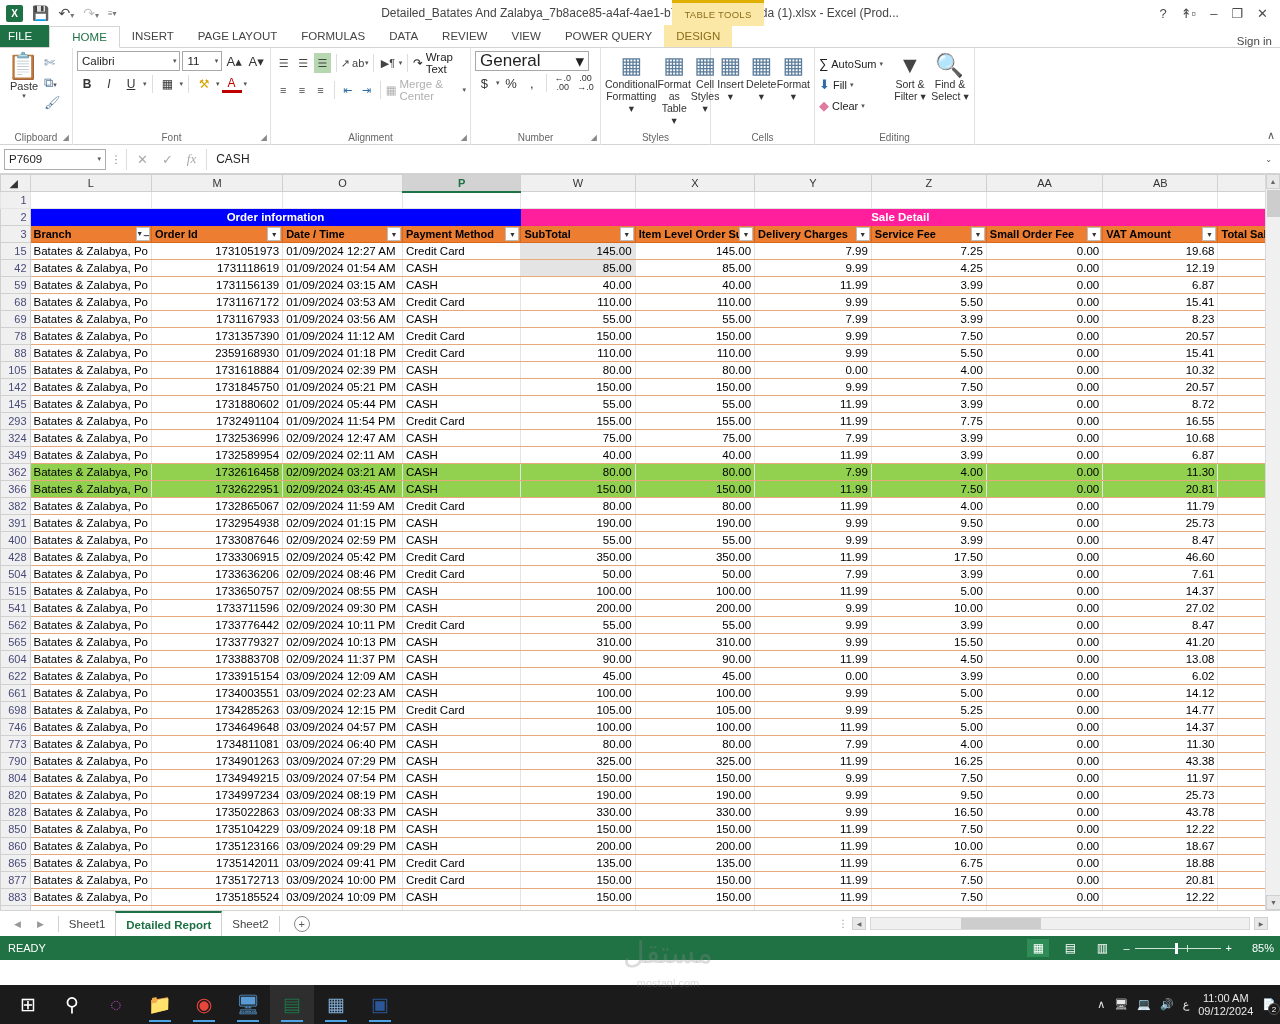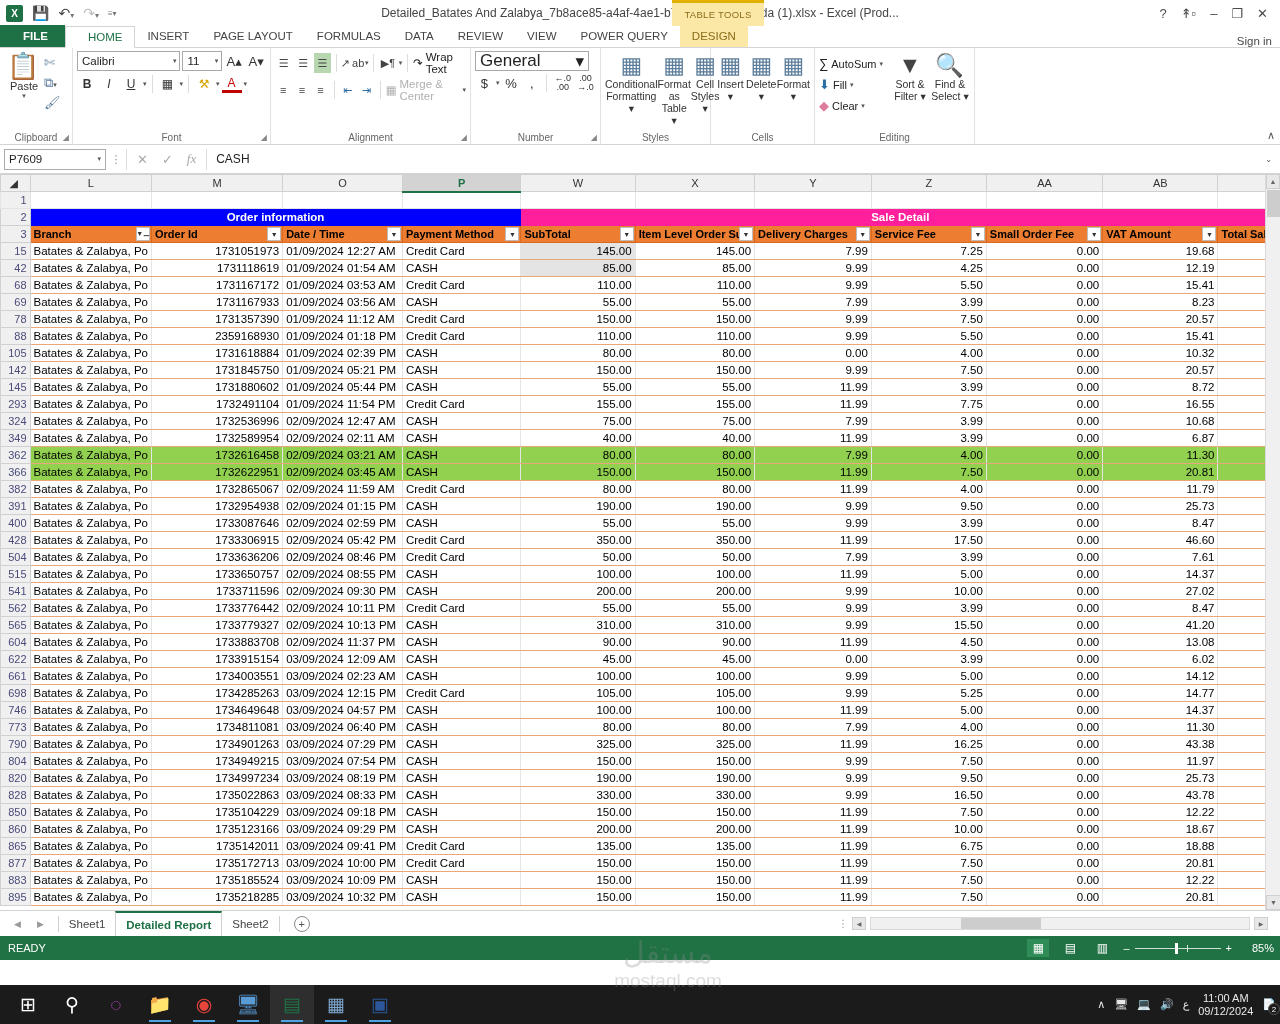--- a/index.html
+++ b/index.html
@@ -41,21 +41,21 @@
   }
   .win-btns span { font-size: 13px; color: #4a4a4a; cursor: default; }
 
   
   .ribbon-tabs {
     height: 22px; background: #fff; display: flex; align-items: flex-end;
     position: relative; border-bottom: 1px solid #d4d4d4;
   }
   .file-tab {
     background: #1e7145; color: #fff; font-size: 11.5px;
-    padding: 4px 17px 4px 23px; height: 22px; display: flex; align-items: center; font-weight: bold;
+    padding: 4px 17px 4px 8px; height: 22px; display: flex; align-items: center;
   }
   .rtab {
     font-size: 11.5px; color: #444; padding: 3px 12px; height: 22px;
     display: flex; align-items: center;
   }
   .rtab.active { color: #1e7145; background: #fff; border: 1px solid #d4d4d4;
     border-bottom: 1px solid #fff; position: relative; top: 1px; padding-left: 22px; }
   .rtab.design { background: #fbe8a6; color: #8a6d1a; }
   .signin { position: absolute; right: 8px; font-size: 11.5px; color: #4a4a4a; }
 
@@ -222,21 +222,21 @@
   .zs-mid { position: absolute; left: 52px; top: -3px; width: 1px; height: 7px; background: #cfe3d6; }
   .zoompct { width: 32px; text-align: right; }
 
   
   .watermark {
     position: absolute; left: 588px; top: 938px; width: 160px;
     text-align: center; color: rgba(140,140,140,.30); pointer-events: none;
     font-size: 19px; z-index: 5;
   }
   .watermark .wm-logo { font-size: 30px; line-height: 30px; }
-  .watermark .wm-txt { font-size: 19px; margin-top: 2px; }
+  .watermark .wm-txt { font-size: 11px; margin-top: 9px; }
 
   
   .taskbar { position: absolute; left: 0; bottom: 0; width: 1280px; height: 39px;
              background: #1b1b1b; display: flex; align-items: center; }
   .tb-left { display: flex; align-items: center; gap: 0px; padding-left: 6px; }
   .tb-item { width: 44px; height: 39px; display: flex; align-items: center;
              justify-content: center; position: relative; }
   .tb-item.active { background: #2e2e2e; }
   .tb-ico { font-size: 19px; }
   .tb-underline { position: absolute; bottom: 2px; left: 11px; width: 22px; height: 2px;
@@ -550,20 +550,34 @@
           <td class="cell">CASH</td>
           <td class="cell num selcell">85.00</td>
           <td class="cell num">85.00</td>
           <td class="cell num">9.99</td>
           <td class="cell num">4.25</td>
           <td class="cell num">0.00</td>
           <td class="cell num">12.19</td>
           <td class="cell num"></td>
         </tr>
         <tr class="banded">
+          <td class="rowhead">59</td>
+          <td class="cell">Batates &amp; Zalabya, Po</td>
+          <td class="cell num">1731156139</td>
+          <td class="cell">01/09/2024 03:15 AM</td>
+          <td class="cell">CASH</td>
+          <td class="cell num">40.00</td>
+          <td class="cell num">40.00</td>
+          <td class="cell num">11.99</td>
+          <td class="cell num">3.99</td>
+          <td class="cell num">0.00</td>
+          <td class="cell num">6.87</td>
+          <td class="cell num"></td>
+        </tr>
+        <tr class="banded">
           <td class="rowhead">68</td>
           <td class="cell">Batates &amp; Zalabya, Po</td>
           <td class="cell num">1731167172</td>
           <td class="cell">01/09/2024 03:53 AM</td>
           <td class="cell">Credit Card</td>
           <td class="cell num">110.00</td>
           <td class="cell num">110.00</td>
           <td class="cell num">9.99</td>
           <td class="cell num">5.50</td>
           <td class="cell num">0.00</td>

